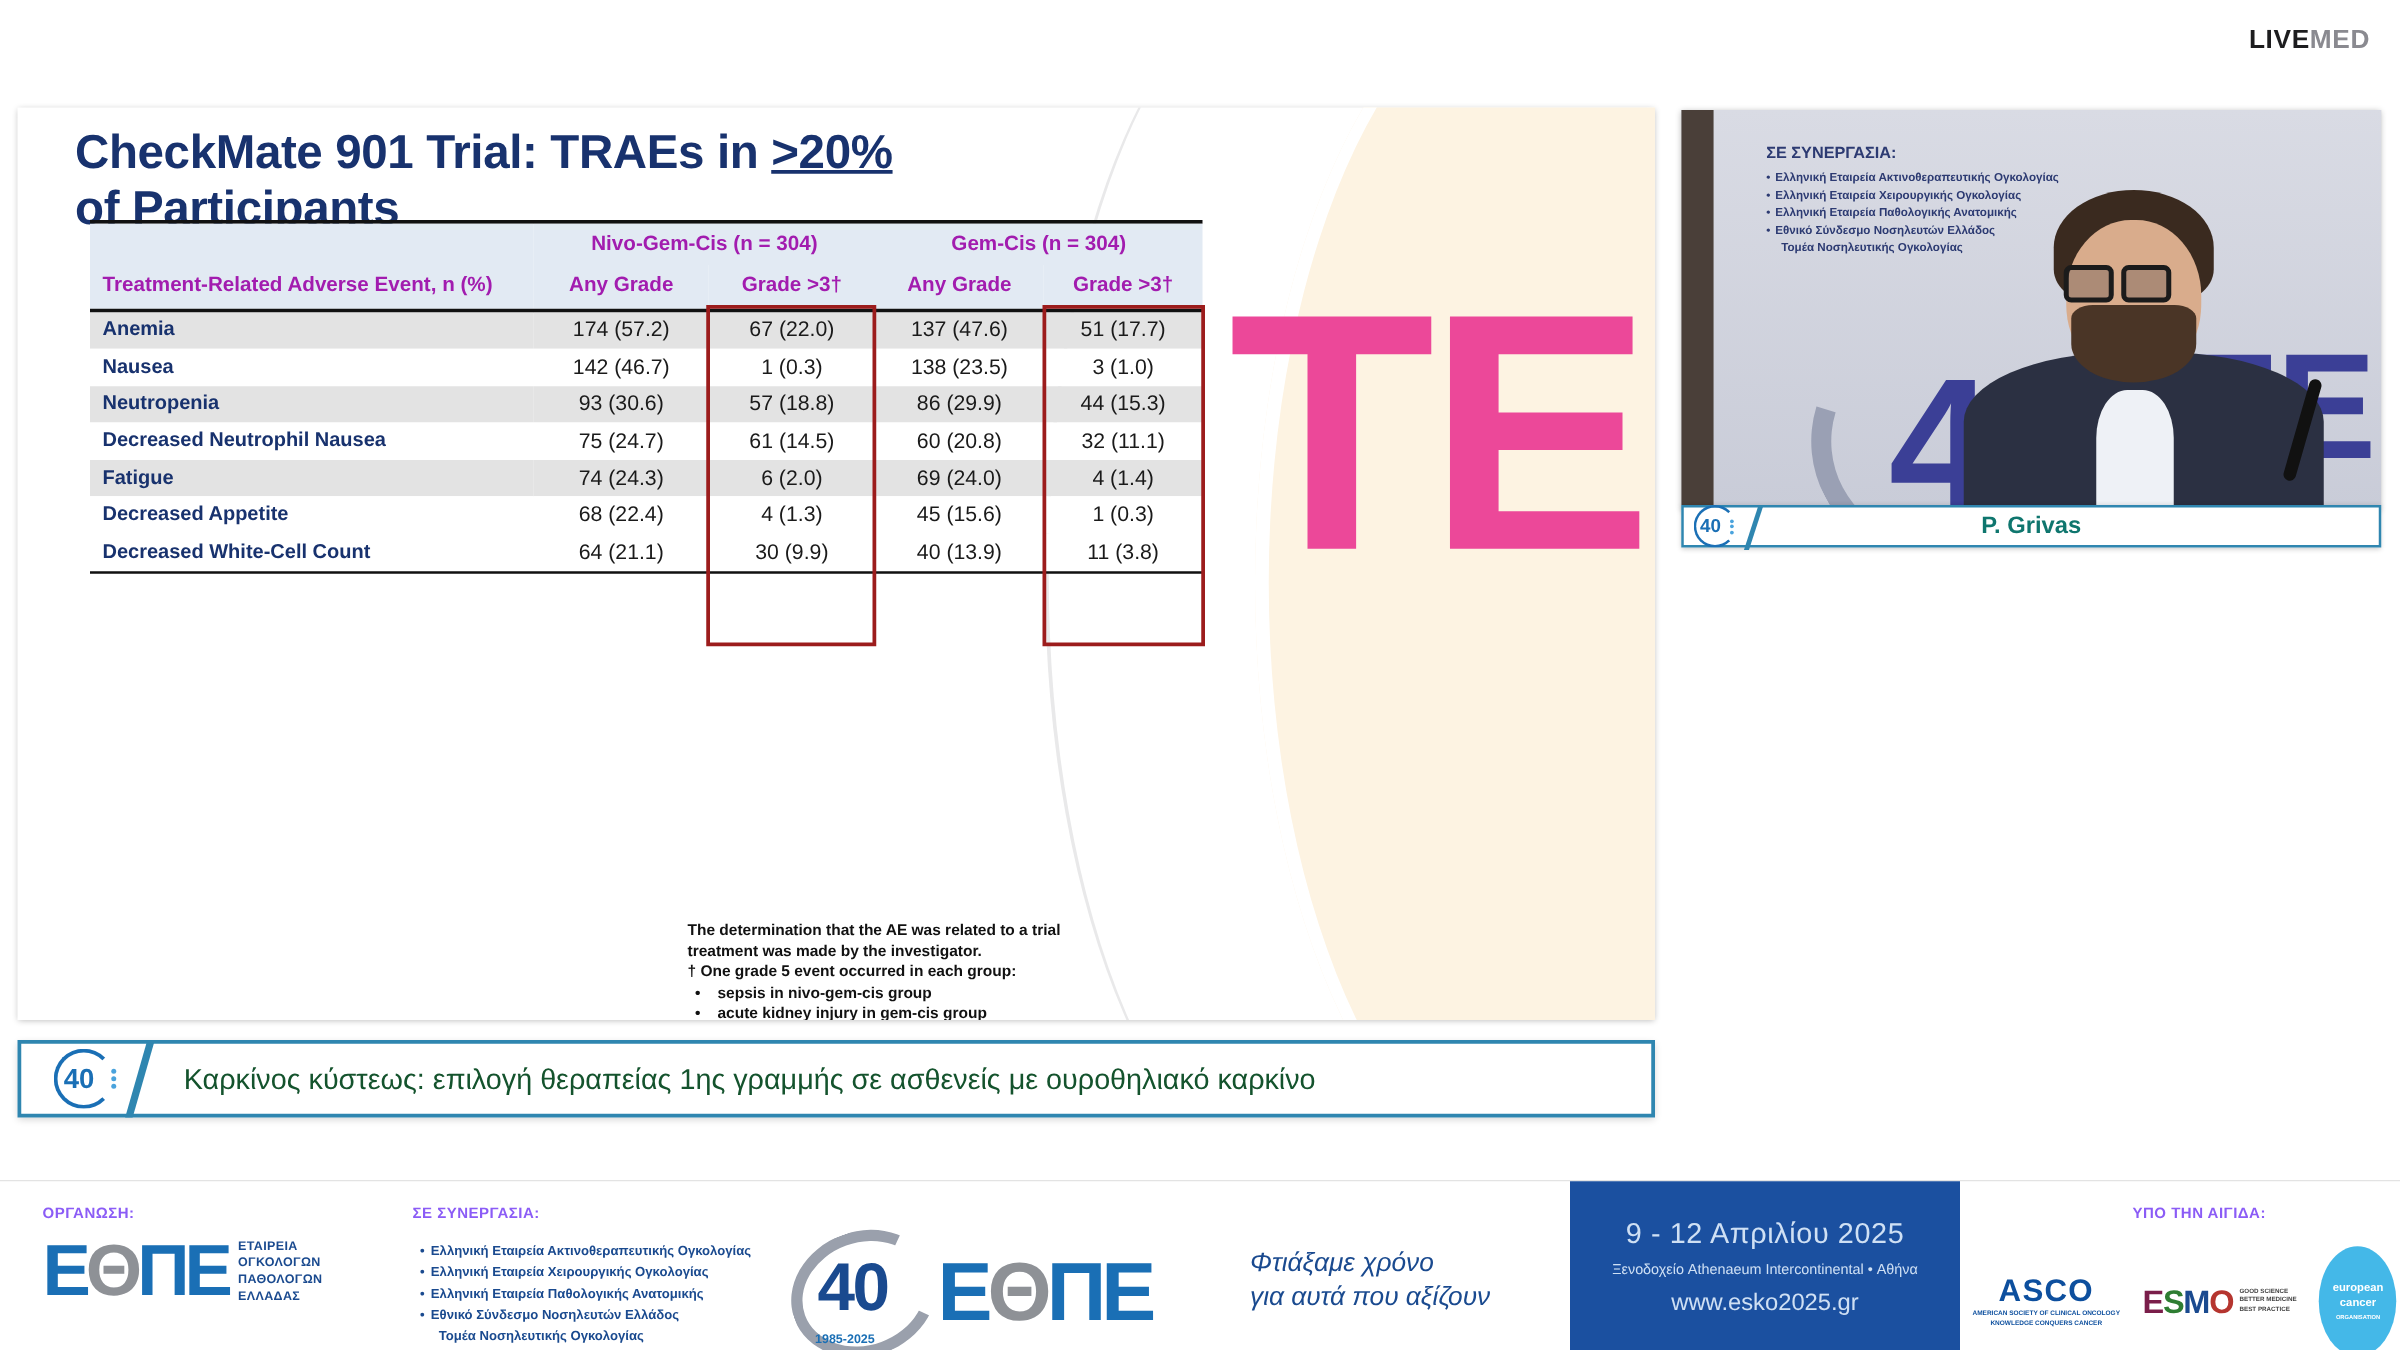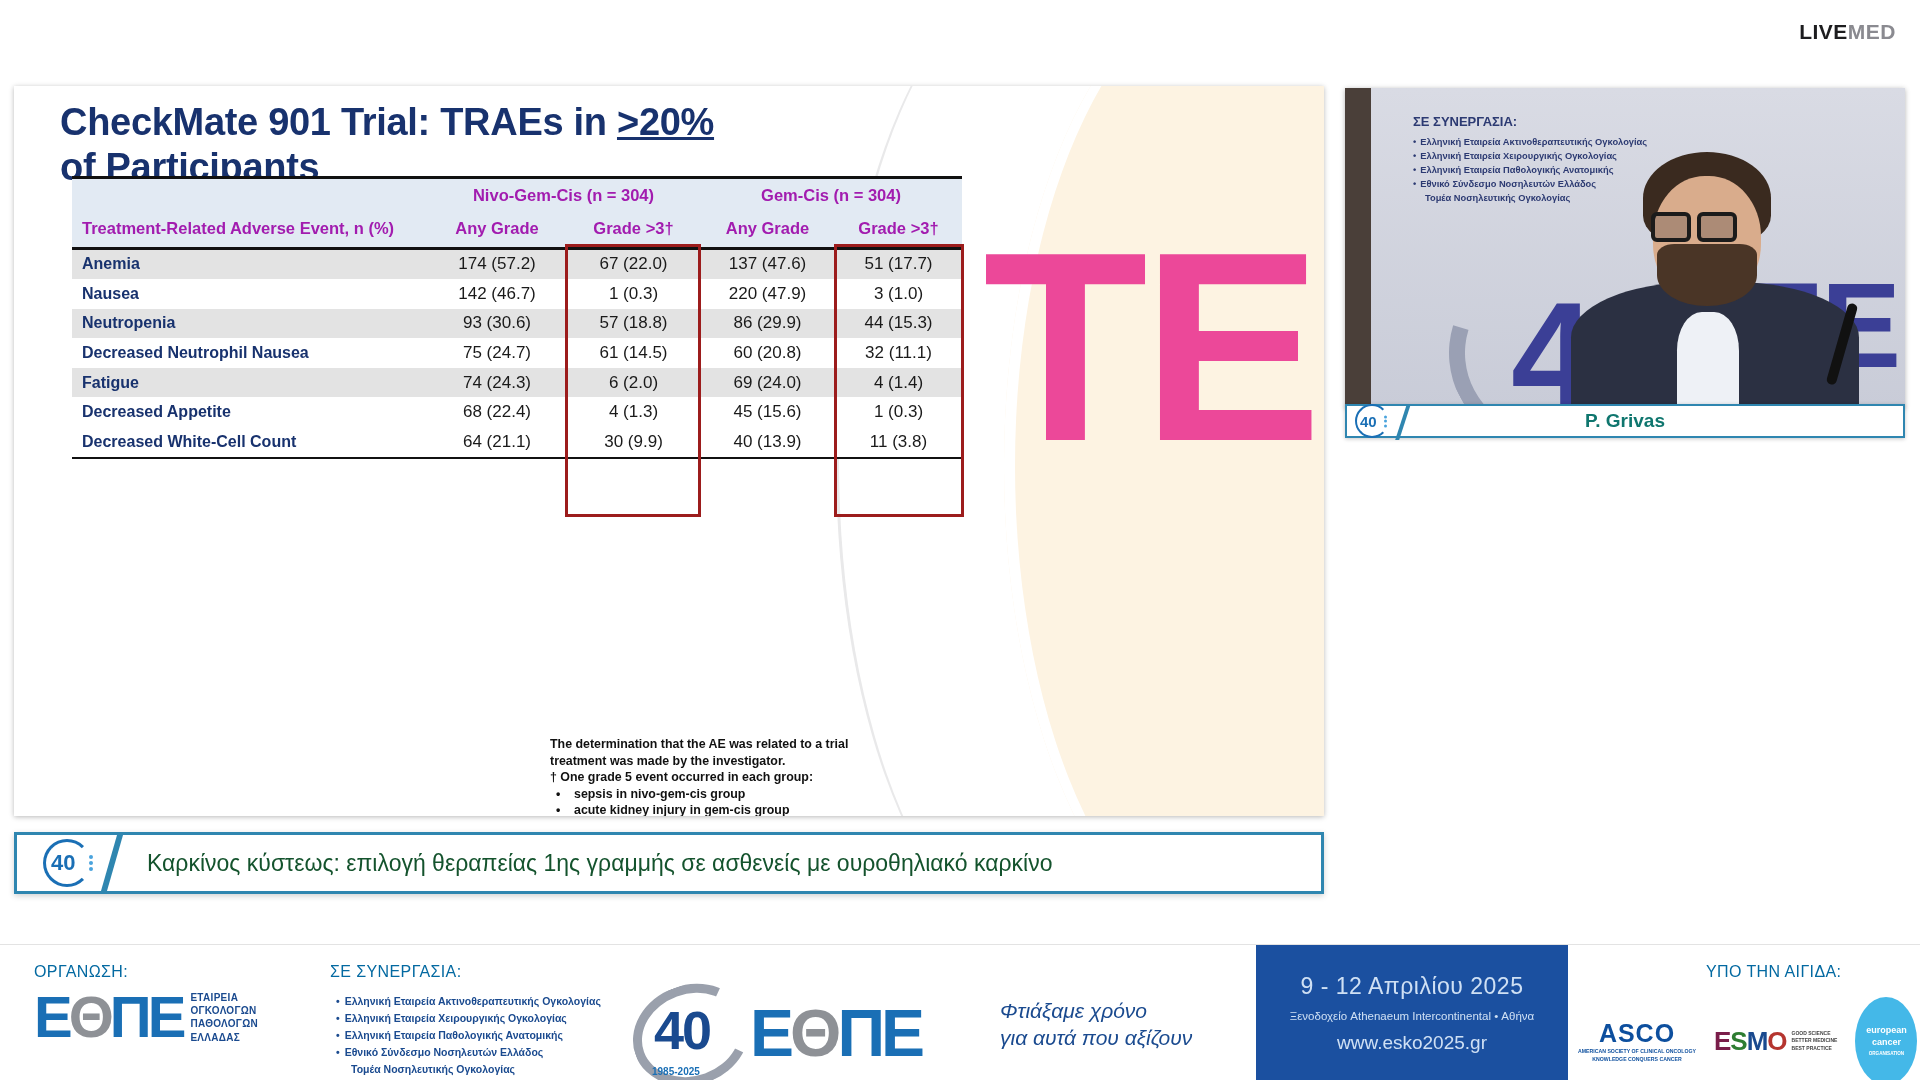--- a/index.html
+++ b/index.html
@@ -208,21 +208,21 @@
   .caption .badge .slash2 {
     position:absolute; right:6px; top:-3px; height:62px; width:6px; background:#2f86b0; transform:skewX(-16deg);
   }
   .caption .ctext { flex: 1; font-size: 23px; color: #14532d; padding-left: 26px; }
 
   
   .footer {
     position: absolute; left: 0; top: 944px; width: 1920px; height: 136px;
     background: #ffffff; border-top: 1px solid #e3e3e3;
   }
-  .ft-label { position:absolute; font-size:16px; font-weight:400; color:#0369a1; letter-spacing:.4px; }
+  .ft-label { position:absolute; font-size:12px; font-weight:700; color:#8b5cf6; letter-spacing:.4px; }
   .ft-org { left: 34px; top: 18px; }
   .ft-coop { left: 330px; top: 18px; }
   .ft-aegis { left: 1706px; top: 18px; }
 
   .eope-logo {
     position: absolute; left: 34px; top: 46px;
     display: flex; align-items: center; gap: 8px;
   }
   .eope-mark { font-size: 58px; font-weight: 800; color: #1a6fb5; letter-spacing: -4px; line-height: .9; }
   .eope-mark .o { color: #8e9196; }
@@ -329,21 +329,21 @@
               <td class="ev">Anemia</td>
               <td class="num">174 (57.2)</td>
               <td class="num">67 (22.0)</td>
               <td class="num">137 (47.6)</td>
               <td class="num">51 (17.7)</td>
             </tr>
             <tr>
               <td class="ev">Nausea</td>
               <td class="num">142 (46.7)</td>
               <td class="num">1 (0.3)</td>
-              <td class="num">220 (47.9)</td>
+              <td class="num">138 (23.5)</td>
               <td class="num">3 (1.0)</td>
             </tr>
             <tr class="alt">
               <td class="ev">Neutropenia</td>
               <td class="num">93 (30.6)</td>
               <td class="num">57 (18.8)</td>
               <td class="num">86 (29.9)</td>
               <td class="num">44 (15.3)</td>
             </tr>
             <tr>

